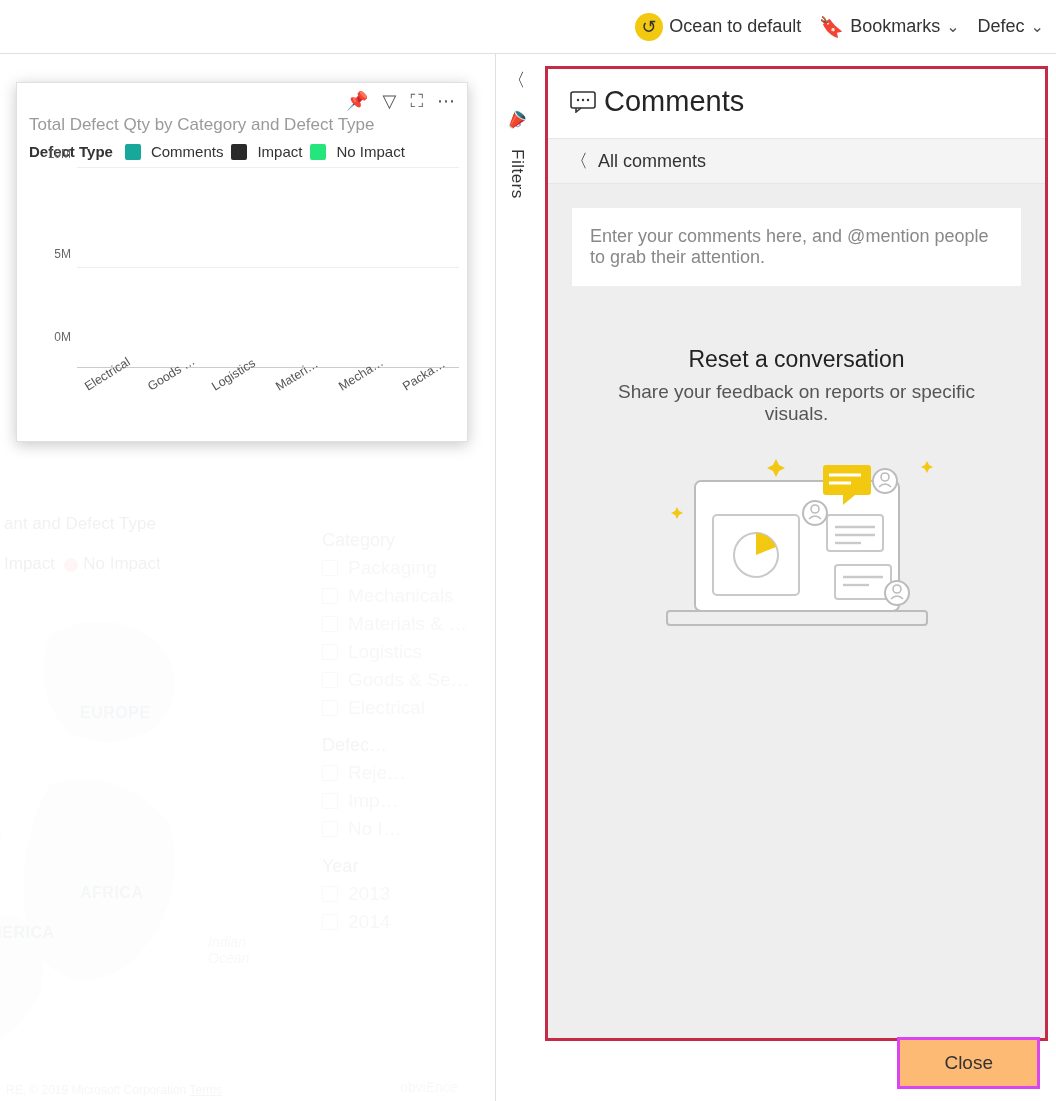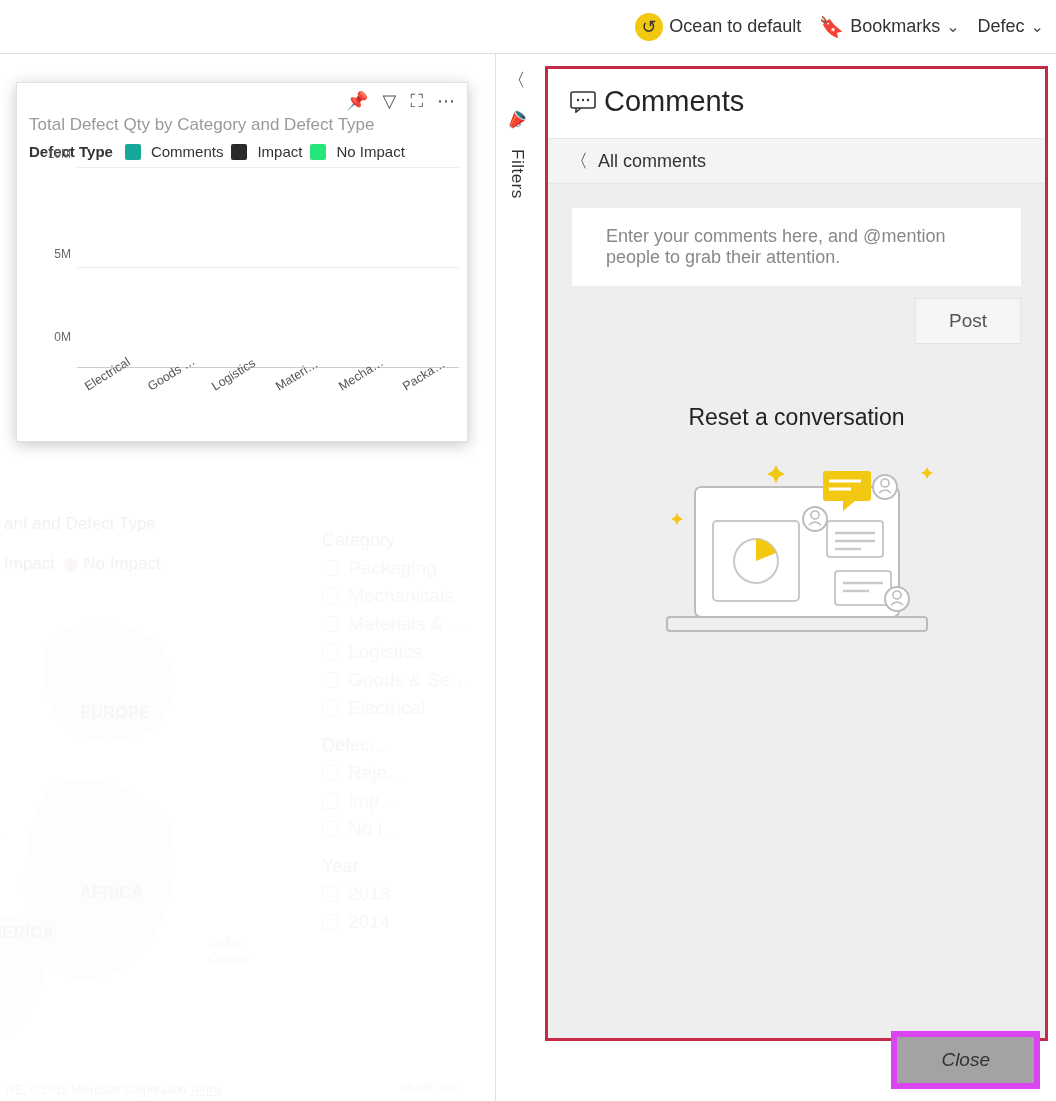--- a/index.html
+++ b/index.html
@@ -67,31 +67,31 @@
 
   
   .comments-panel { flex:1; position:relative; border:3px solid #c52b46; margin:12px 8px 60px 8px; background:#fff; display:flex; flex-direction:column;}
   .cp-head { padding:16px 22px 6px 22px; }
   .cp-title-row{display:flex;align-items:center;gap:8px;}
   .cp-title{font-size:29px; font-weight:400; color:#252525;}
   .cp-sub{font-size:15px; letter-spacing:1px; color:#666; margin-top:10px;}
   .cp-allrow{margin-top:14px; background:#f4f4f4; border-top:1px solid #e6e6e6; border-bottom:1px solid #e6e6e6; padding:10px 22px; display:flex; align-items:center; gap:10px; font-size:18px; color:#333; cursor:pointer;}
   
   .cp-body{flex:1; background:#eeeeee; padding:24px 24px 10px 24px; position:relative; display:flex; flex-direction:column; align-items:center;}
-  .cp-box{width:100%; background:#fff; padding:18px 34px; font-size:18px; color:#888; min-height:72px;}
+  .cp-box{width:100%; background:#fff; padding:18px 18px; font-size:18px; color:#888; min-height:72px;}
   .cp-postrow{width:100%; display:flex; justify-content:flex-end; margin-top:12px;}
   .cp-post{background:#f6f6f6; border:none; padding:12px 34px; font-size:19px; color:#555; box-shadow:inset 0 0 0 1px #e4e4e4; cursor:pointer;}
   
   .cp-start{margin-top:60px; font-size:23px; color:#222;}
   .cp-desc{margin-top:8px;font-size:19px;color:#555;text-align:center; max-width:380px;}
   .cp-illus{margin-top:26px;}
   .cp-tip{margin-top:20px;font-size:18px;color:#444;text-align:center;}
   
   
-  .close-btn{position:absolute; right:16px; bottom:12px; background:#a3a3a3; padding:12px 44px; font-size:19px; color:#333; cursor:pointer; border:6px solid #d946ef; z-index:25;font-style:italic;}
+  .close-btn{position:absolute; right:16px; bottom:12px; background:#fdba74; padding:12px 44px; font-size:19px; color:#333; cursor:pointer; border:3px solid #d946ef; z-index:25;}
   
   svg{display:block;}
 </style>
 </head>
 <body>
 
 <div class="top-toolbar">
   <div class="toolbar-item">
     <span class="reset-icon">↺</span>
     <span>Ocean to default</span>
@@ -283,24 +283,22 @@
           </svg>
         <div class="cp-title">Comments</div>
       </div>
     </div>
     <div class="cp-allrow">
       <span>〈</span>
       <span>All comments</span>
     </div>
     <div class="cp-body">
       <div class="cp-box">Enter your comments here, and @mention people to grab their attention.</div>
-      <div class="cp-postrow">
-        <button class="cp-post">Post</button>
-      </div>
       <div class="cp-start">Reset a conversation</div>
+      <div class="cp-desc">Share your feedback on reports or specific visuals.</div>
       <div class="cp-illus">
         <svg width="300" height="190" viewBox="0 0 300 190">
 
           <rect x="20" y="160" width="260" height="14" rx="3" fill="none" stroke="#bcbcbc" stroke-width="2"></rect>
           <rect x="48" y="30" width="204" height="130" rx="6" fill="#fff" stroke="#bcbcbc" stroke-width="2"></rect>
 
           <rect x="66" y="64" width="86" height="80" rx="4" fill="#fff" stroke="#c9c9c9" stroke-width="2"></rect>
           <circle cx="109" cy="104" r="22" fill="none" stroke="#c9c9c9" stroke-width="2"></circle>
           <path d="M109 104 L109 82 A22 22 0 0 1 129 96 Z" fill="#f2c811"></path>
 

